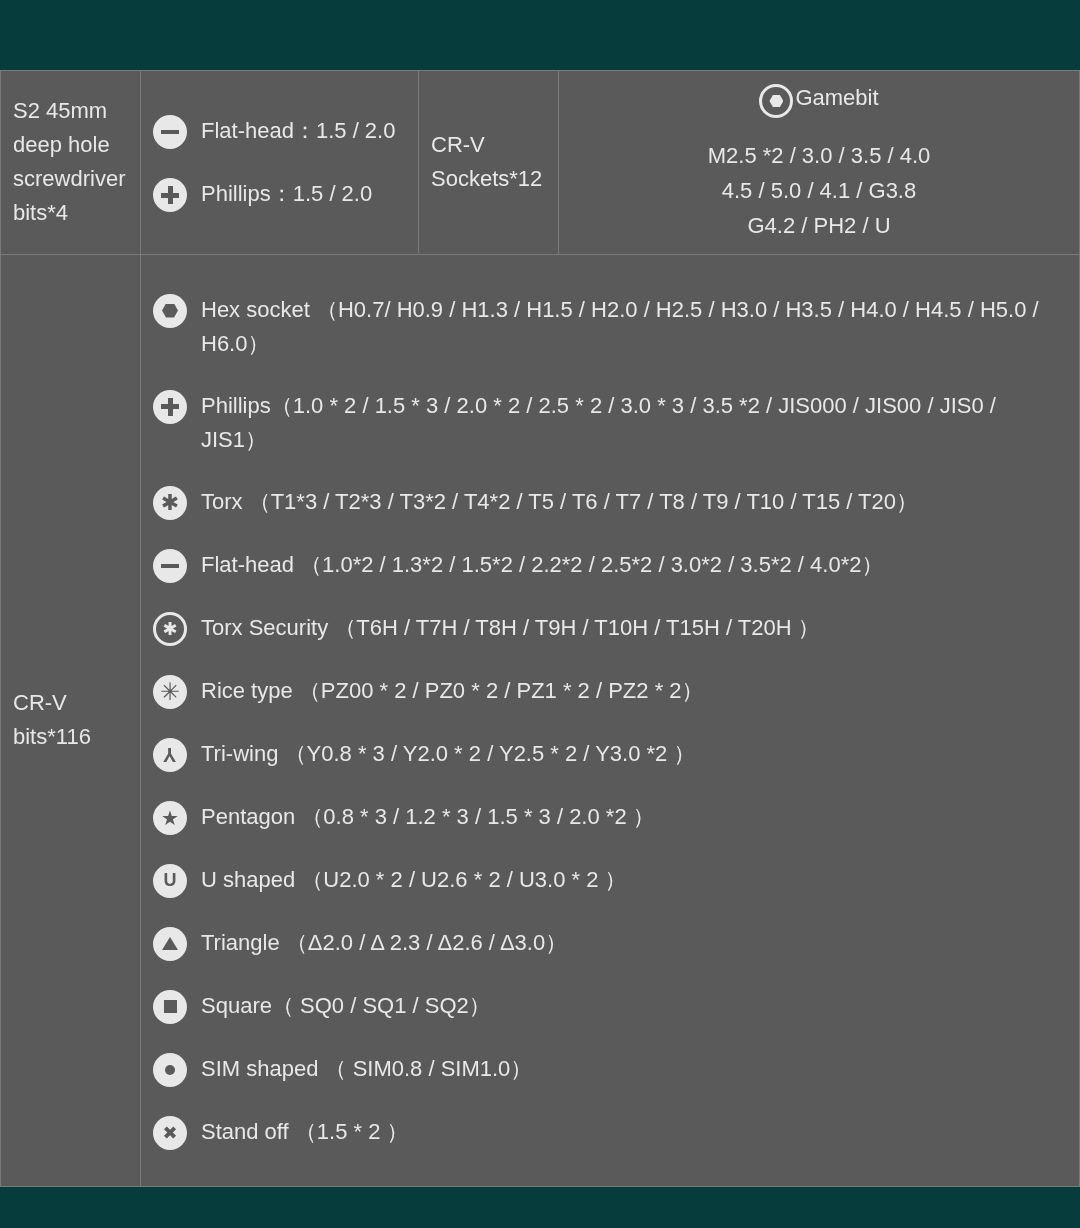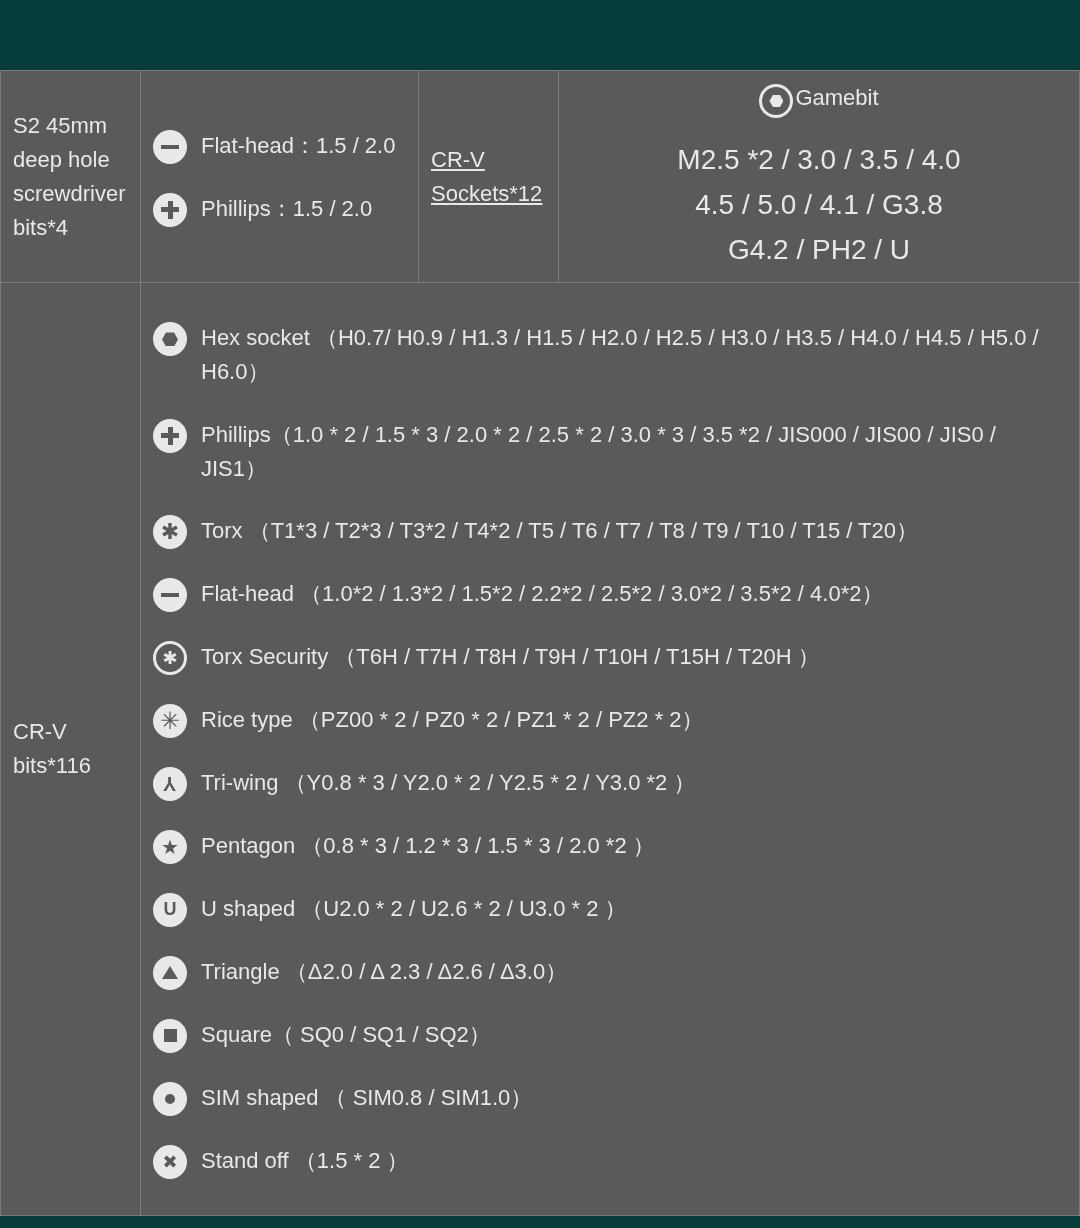--- a/index.html
+++ b/index.html
@@ -30,21 +30,20 @@
     text-align: left;
     padding: 14px 10px;
     font-size: 22px;
   }
   .top-mid {
     width: 278px;
   }
   .small-label {
     width: 140px;
     padding: 14px 10px;
-    text-decoration: underline;
   }
   .item-row {
     display: flex;
     align-items: flex-start;
     gap: 14px;
     margin: 26px 0;
   }
   .item-row .txt {
     flex: 1;
     padding-top: 2px;
@@ -174,21 +173,21 @@
     line-height:1;
   }
   .gamebit-block { text-align:center; }
   .gamebit-head {
     display:flex;
     align-items:flex-start;
     justify-content:center;
     gap:2px;
     margin-bottom:20px;
   }
-  .gamebit-sizes { font-size:28px; line-height:1.6; }
+  .gamebit-sizes { font-size:22px; line-height:1.6; }
 </style>
 </head>
 <body>
 
 <table class="table">
   <tbody>
       <tr>
     <td class="label-cell">S2 45mm deep hole screwdriver bits*4</td>
     <td class="top-mid">
       <div class="item-row">

